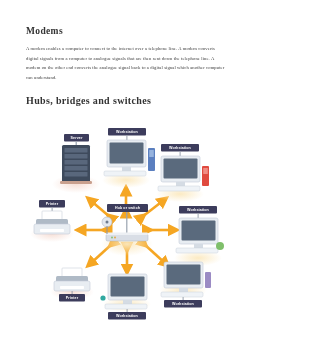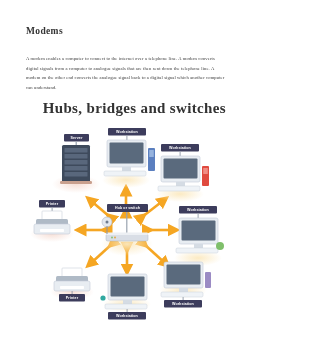--- a/index.html
+++ b/index.html
@@ -26,32 +26,31 @@
     left: 26px;
     top: 26px;
     width: 200px;
   }
   h2.heading {
     font-family: "Liberation Serif", "DejaVu Serif", serif;
     font-size: 9.5px;
     font-weight: 600;
     letter-spacing: 0.35px;
     color: #333333;
-    margin: 0 0 17px 0;
+    margin: 0 0 7px 0;
     line-height: 1.2;
   }
   h2.heading2 {
     font-family: "Liberation Serif", "DejaVu Serif", serif;
-    font-size: 15px;
+    font-size: 10px;
     font-weight: 600;
     letter-spacing: 0.35px;
     color: #333333;
-    margin: 7px 0 6px 0;
+    margin: 13px 0 6px 0;
     line-height: 1.2;
-    text-align: right;
   }
   p.body-text {
     font-size: 4.6px;
     line-height: 2.05;
     color: #3a3a3a;
     margin: 0;
     text-align: left;
     letter-spacing: 0.12px;
     font-family: "Liberation Serif", "DejaVu Serif", serif;
   }

